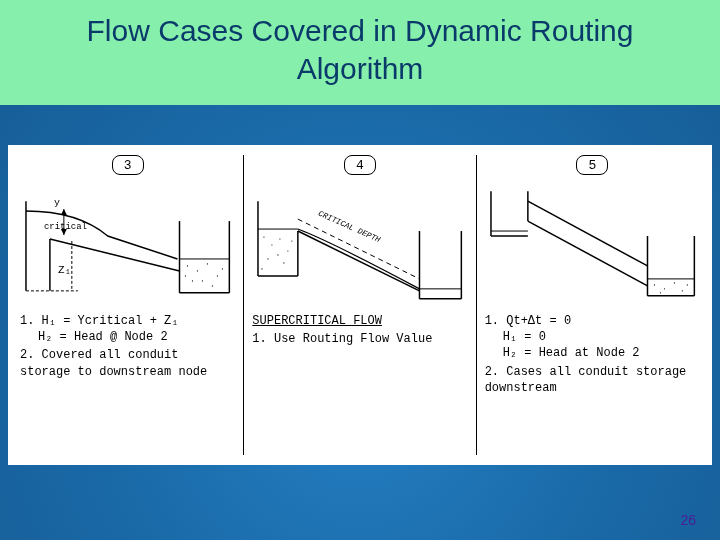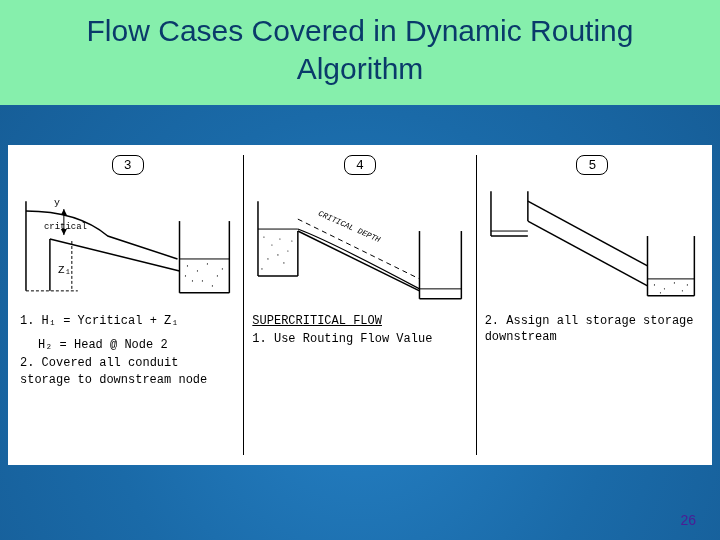--- a/index.html
+++ b/index.html
@@ -56,21 +56,21 @@
   }
   .sketch svg { width: 100%; height: 100%; }
   .notes {
     font-family: "Courier New", monospace;
     font-size: 12px;
     line-height: 1.35;
     padding: 2px 2px;
   }
   .notes .underline { text-decoration: underline; margin-top: 20px; }
   .notes .item { margin-bottom: 2px; }
-  .notes .indent { padding-left: 18px; display: block; margin-top: 8px; }
+  .notes .indent { padding-left: 18px; display: block; }
   .page-num {
     position: absolute;
     right: 24px;
     bottom: 12px;
     color: #4c1d95;
     font-size: 14px;
   }
 </style>
 </head>
 <body>
@@ -204,21 +204,27 @@
           <circle cx="200" cy="110" r="0.6"></circle>
             <circle cx="178" cy="112" r="0.6"></circle>
             <circle cx="205" cy="104" r="0.6"></circle>
         </g>
 
         <line x1="8" y1="50" x2="45" y2="50" stroke="#000" stroke-width="1"></line>
       </svg>
     </div>
     <div class="notes">
       <div class="item">
+        <span>1.</span>
+        <span>Qt+Δt = 0</span>
+        <span class="indent" style="white-space:pre-line">H₁ = 0
+H₂ = Head at Node 2</span>
+      </div>
+      <div class="item">
         <span>2.</span>
-        <span>Assign all storage storage downstream</span>
+        <span>Cases all conduit storage downstream</span>
       </div>
     </div>
   </div>
 
 </div>
 
 <div class="page-num">26</div>
 
 </body></html>

